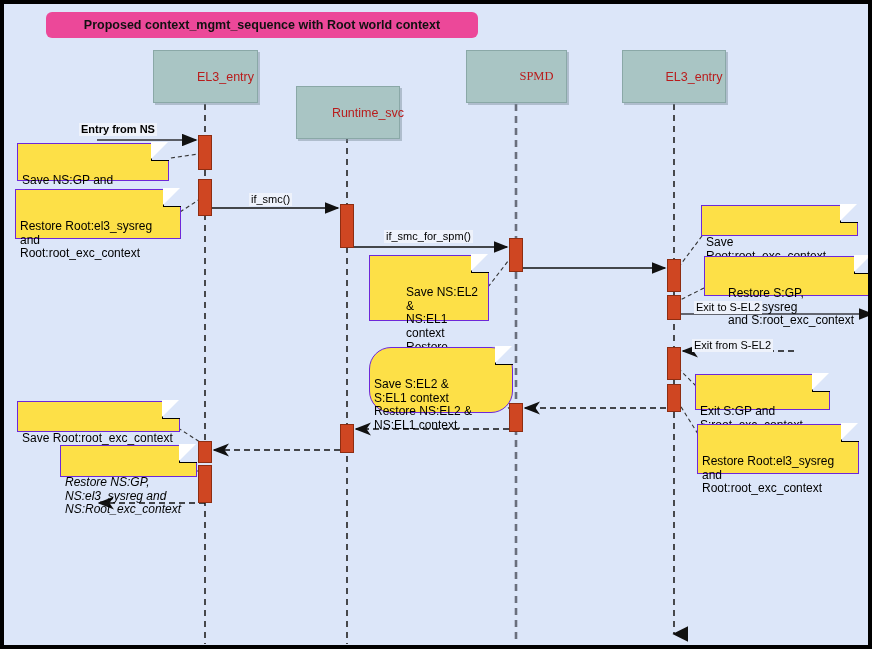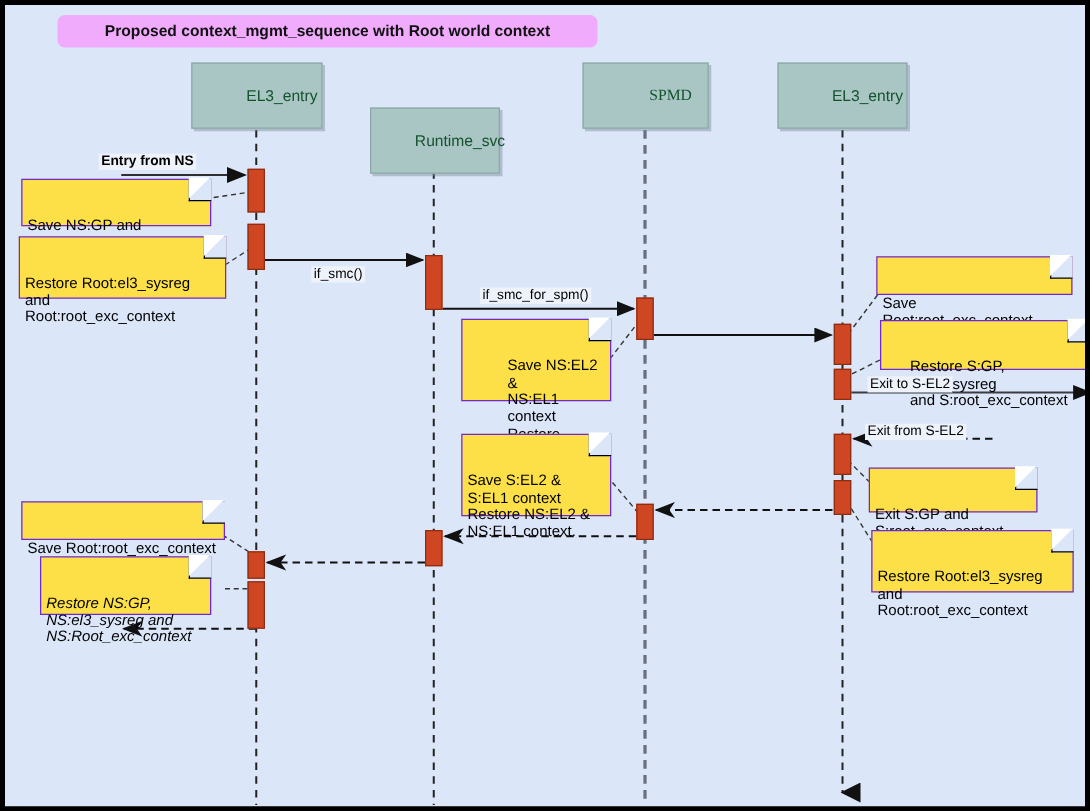--- a/index.html
+++ b/index.html
@@ -9,39 +9,39 @@
     border:4px solid #000;
     box-sizing:border-box;
     overflow:hidden;
     font-family:"Liberation Sans", sans-serif;
   }
   #canvas{position:absolute;left:0;top:0;width:872px;height:649px;}
 
   
   .title-bar{
     position:absolute;
-    background:#f0abfc;
+    background:#ec4899;
     border-radius:6px;
     color:#111;
     font-size:12.5px;
     font-weight:bold;
     display:flex;align-items:center;justify-content:center;
     box-sizing:border-box;
     padding:0 10px;
     white-space:nowrap;
   }
 
   
   .actor-box{
     position:absolute;
     background:#a9c5c4;
     border:1px solid #8aa8a7;
     box-shadow:2px 2px 0 rgba(120,140,150,.45);
     display:flex;align-items:center;justify-content:center;
-    font-size:12.5px;color:#14532d;
+    font-size:12.5px;color:#b91c1c;
     box-sizing:border-box;
     white-space:nowrap;
     padding-left:40px;
   }
 
   
   .activation{
     position:absolute;
     background:#cf4622;
     border:1px solid #8e2d12;
@@ -236,39 +236,39 @@
 S:root_exc_context</span>
   </div>
 
   <div class="note" style="left:693px;top:420px;width:162px;height:50px;">
     <span class="fold"></span>
     <span>Restore Root:el3_sysreg
 and
 Root:root_exc_context</span>
   </div>
 
-  <div class="note" style="left:365px;top:343px;width:120px;height:66px;">
+  <div class="note" style="left:365px;top:343px;width:144px;height:66px;border-radius:22px;">
     <span class="fold"></span>
     <span>Save S:EL2 &amp;
 S:EL1 context
 Restore NS:EL2 &amp;
 NS:EL1 context.</span>
   </div>
 
   <div class="note" style="left:13px;top:397px;width:163px;height:31px;">
     <span class="fold"></span>
     <span>Save Root:root_exc_context</span>
   </div>
 
-  <div class="note" style="left:28px;top:441px;width:137px;height:47px;font-style:italic;">
+  <div class="note" style="left:56px;top:441px;width:137px;height:32px;font-style:italic;">
     <span class="fold"></span>
     <span>Restore NS:GP,
 NS:el3_sysreg and
 NS:Root_exc_context</span>
   </div>
 
   <div class="msg-label bold" style="left:75px;top:119px;">Entry from NS</div>
-  <div class="msg-label" style="left:245px;top:189px;margin-top:20px;">if_smc()</div>
+  <div class="msg-label" style="left:245px;top:189px;">if_smc()</div>
   <div class="msg-label" style="left:380px;top:226px;">if_smc_for_spm()</div>
   <div class="msg-label" style="left:690px;top:297px;">Exit to S-EL2</div>
   <div class="msg-label" style="left:688px;top:335px;">Exit from S-EL2</div>
 
 </div>
 
 </body></html>

